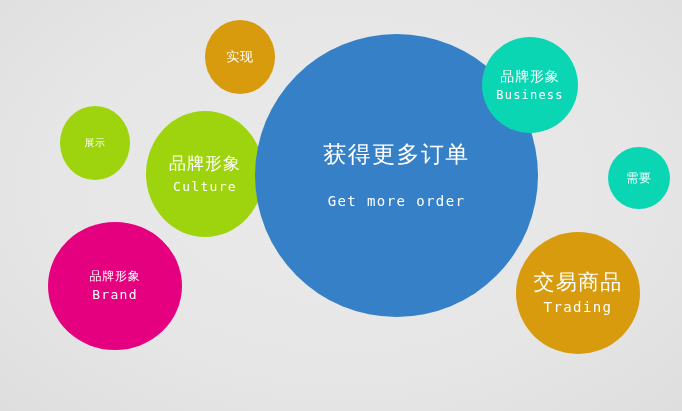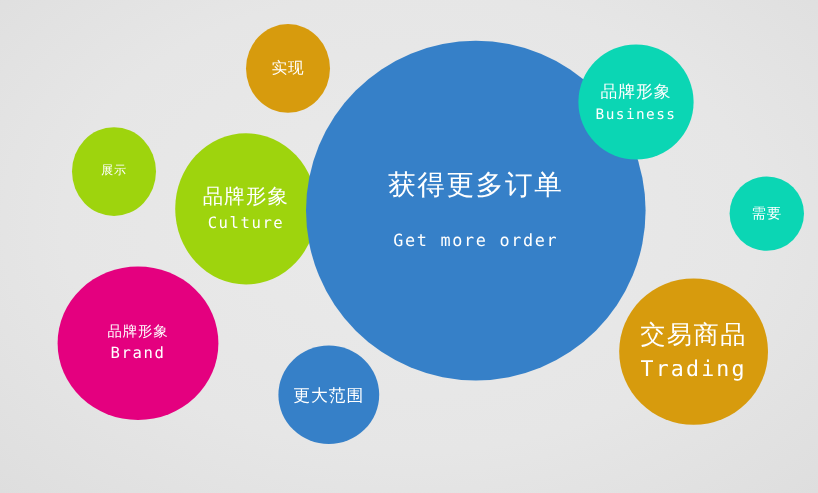--- a/index.html
+++ b/index.html
@@ -54,21 +54,21 @@
   #b-culture { left: 146px; top: 111px; width: 118px; height: 126px; }
   #b-culture .cn { font-size: 17px; }
   #b-culture .en { font-size: 13px; margin-top: 5px; }
 
   #b-brand  { left: 48px;  top: 222px; width: 134px; height: 128px; }
   #b-brand .cn { font-size: 12px; }
   #b-brand .en { font-size: 13px; margin-top: 4px; }
 
   #b-trading { left: 516px; top: 232px; width: 124px; height: 122px; }
   #b-trading .cn { font-size: 21px; }
-  #b-trading .en { font-size: 18px; margin-top: 4px; }
+  #b-trading .en { font-size: 14px; margin-top: 4px; }
 
   #b-business { left: 482px; top: 37px; width: 96px; height: 96px; }
   #b-business .cn { font-size: 14px; }
   #b-business .en { font-size: 12px; margin-top: 3px; }
 
   #b-shixian { left: 205px; top: 20px;  width: 70px; height: 74px; }
   #b-shixian .cn { font-size: 13px; }
 
   #b-zhanshi { left: 60px;  top: 106px; width: 70px; height: 74px; }
   #b-zhanshi .cn { font-size: 10px; }
@@ -104,23 +104,20 @@
 
   <div class="bubble" id="b-trading" style="background: rgb(215, 155, 13);">
     <span class="cn">交易商品</span>
     <span class="en">Trading</span>
   </div>
 
   <div class="bubble" id="b-need" style="background: rgb(11, 214, 180);">
     <span class="cn">需要</span>
   </div>
 
-  <div class="bubble" id="b-range" style="background: rgb(54, 128, 200);">
-    <span class="cn">更大范围</span>
-  </div>
 
   <div class="bubble" id="b-main" style="background: rgb(54, 128, 200);">
     <span class="cn">获得更多订单</span>
     <span class="en">Get more order</span>
   </div>
 
   <div class="bubble" id="b-business" style="background: rgb(11, 214, 180);">
     <span class="cn">品牌形象</span>
     <span class="en">Business</span>
   </div>

